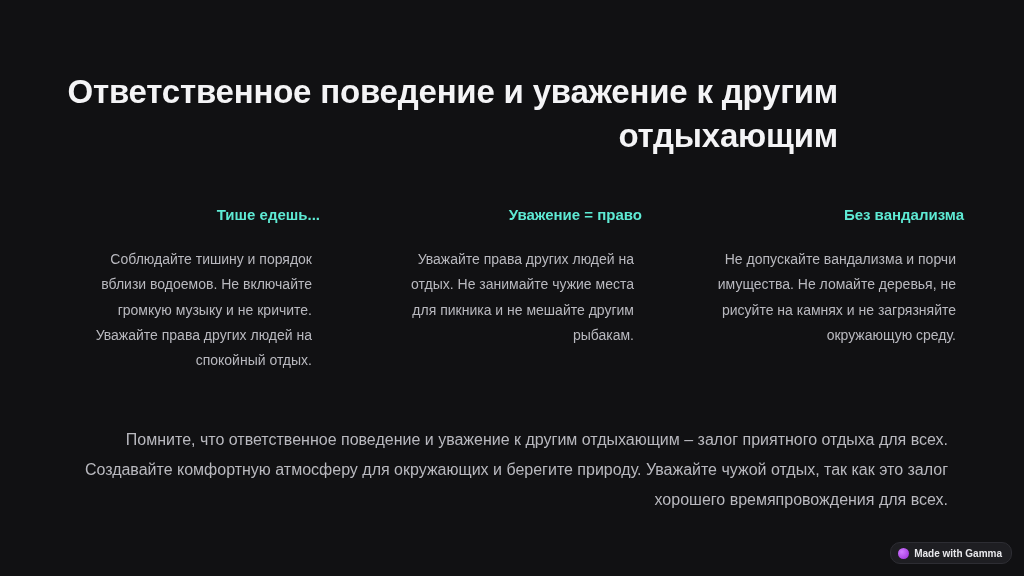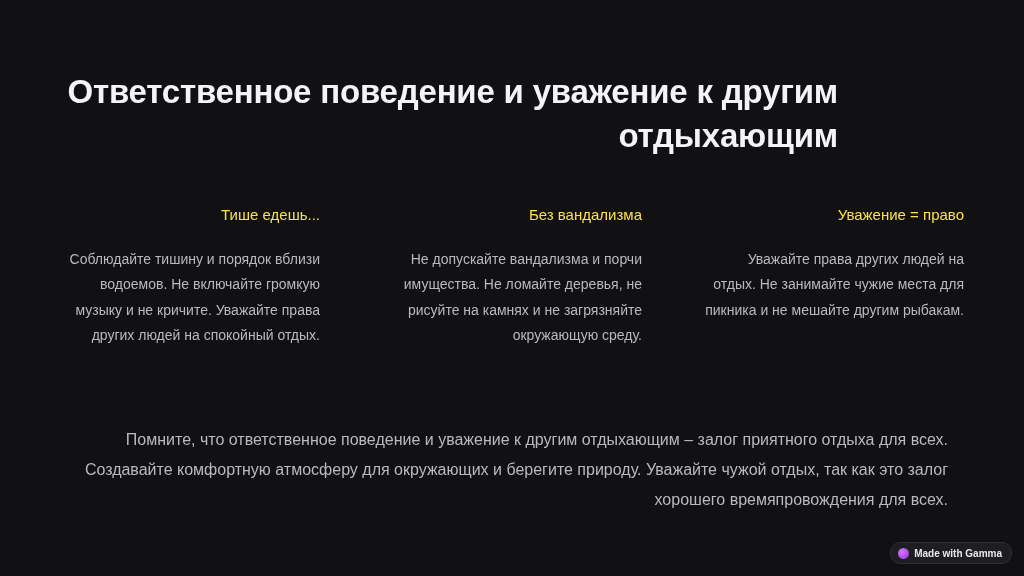--- a/index.html
+++ b/index.html
@@ -39,31 +39,31 @@
   }
   .columns {
     display: flex;
     gap: 60px;
     margin-top: 8px;
   }
   .col {
     width: 262px;
   }
   .col-head {
-    color: #fde047;
+    color: #5eead4;
     font-size: 15px;
-    font-weight: normal;
+    font-weight: bold;
     margin: 0 0 22px 16px;
     line-height: 1.3;
   }
   .col-body {
     color: #b9b9bf;
     font-size: 14px;
     line-height: 1.82;
-    margin: 0;
+    margin: 8px;
   }
   .footer-note {
     position: absolute;
     left: 58px;
     top: 425px;
     width: 890px;
     color: #b9b9bf;
     font-size: 16px;
     line-height: 1.86;
   }
@@ -102,27 +102,27 @@
     <h1 class="title">Ответственное поведение и уважение к другим отдыхающим</h1>
 
     <div class="columns">
 
       <div class="col">
         <h2 class="col-head">Тише едешь...</h2>
         <p class="col-body">Соблюдайте тишину и порядок вблизи водоемов. Не включайте громкую музыку и не кричите. Уважайте права других людей на спокойный отдых.</p>
       </div>
 
       <div class="col">
-        <h2 class="col-head">Без вандализма</h2>
-        <p class="col-body">Не допускайте вандализма и порчи имущества. Не ломайте деревья, не рисуйте на камнях и не загрязняйте окружающую среду.</p>
+        <h2 class="col-head">Уважение = право</h2>
+        <p class="col-body">Уважайте права других людей на отдых. Не занимайте чужие места для пикника и не мешайте другим рыбакам.</p>
       </div>
 
       <div class="col">
-        <h2 class="col-head">Уважение = право</h2>
-        <p class="col-body">Уважайте права других людей на отдых. Не занимайте чужие места для пикника и не мешайте другим рыбакам.</p>
+        <h2 class="col-head">Без вандализма</h2>
+        <p class="col-body">Не допускайте вандализма и порчи имущества. Не ломайте деревья, не рисуйте на камнях и не загрязняйте окружающую среду.</p>
       </div>
 
     </div>
   </div>
 
   <div class="footer-note">Помните, что ответственное поведение и уважение к другим отдыхающим – залог приятного отдыха для всех. Создавайте комфортную атмосферу для окружающих и берегите природу. Уважайте чужой отдых, так как это залог хорошего времяпровождения для всех.</div>
 
   <div class="badge">
     <span class="badge-dot"></span>
     <span>Made with Gamma</span>

